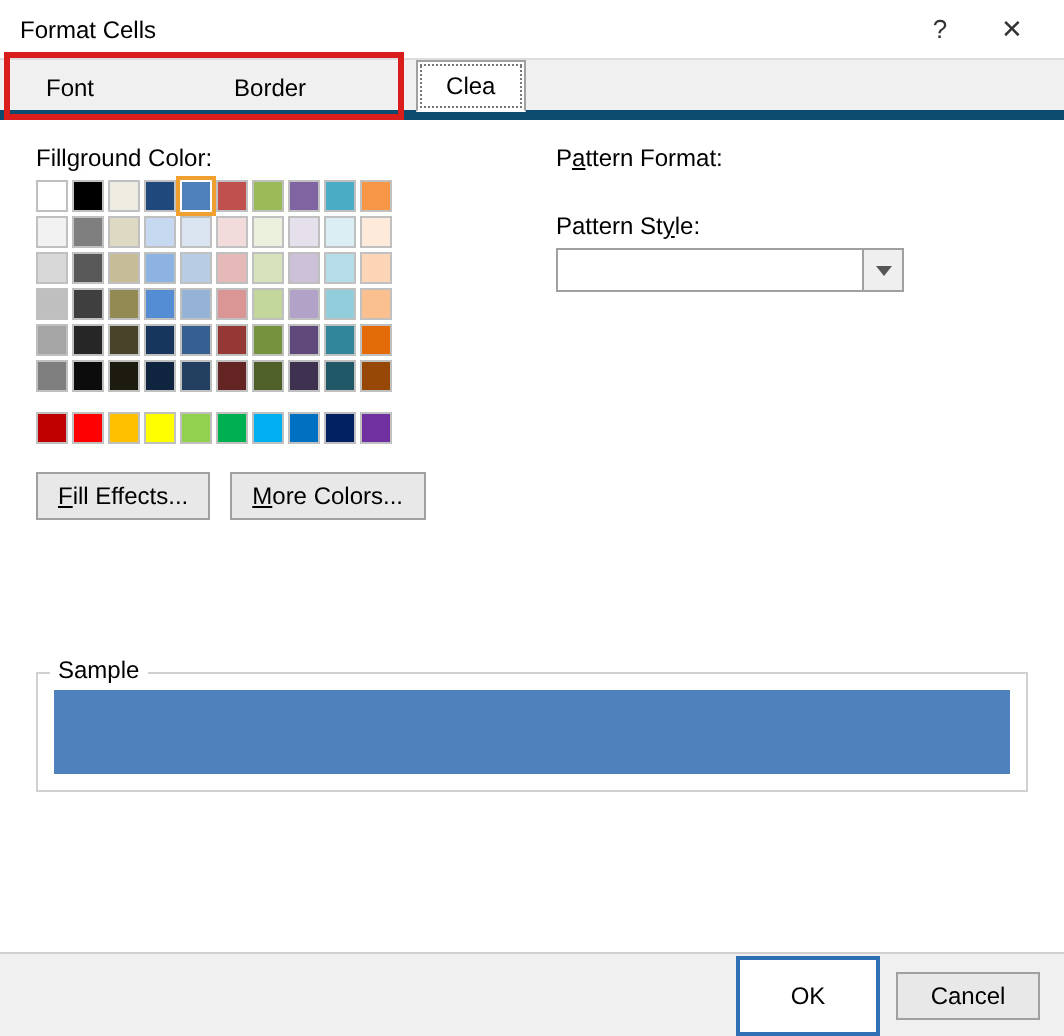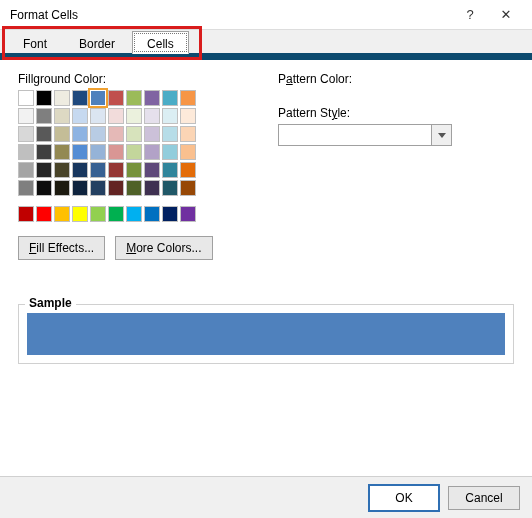--- a/index.html
+++ b/index.html
@@ -22,24 +22,26 @@
     background: #fff;
   }
   .titlebar .title { flex: 1; font-size: 12px; }
   .titlebar .btn {
     width: 36px; height: 28px; display: flex; align-items: center; justify-content: center;
     font-size: 13px; color: #333;
   }
   .tabstrip {
     height: 30px;
     background: #f0f0f0;
-    border-bottom: 7px solid #0c4a6e;
+    border-bottom: 5px solid #0c4a6e;
     display: flex;
+    align-items: flex-end;
     padding: 0 8px;
     position: relative;
+    gap: 38px;
   }
   .highlight-box {
     position: absolute;
     left: 2px; top: -4px;
     width: 200px; height: 34px;
     border: 3px solid #d91c1c;
     pointer-events: none;
     z-index: 5;
   }
   .tab {
@@ -102,43 +104,42 @@
   }
   .dropdown .arrow {
     width: 20px; border-left: 1px solid #a0a0a0;
     background: #efefef;
     display: flex; align-items: center; justify-content: center;
   }
   .arrow svg { display: block; }
   .fieldset {
     border: 1px solid #d0d0d0;
     padding: 8px;
-    margin-top: 44px;
+    margin-top: 76px;
     position: relative;
-    font-weight: bold;
   }
   .fieldset .legend {
     position: absolute; top: -9px; left: 6px;
     background: #fff; padding: 0 4px;
   }
   .sample-swatch {
     height: 42px;
     background: #4f81bd;
   }
   .clear-row { display: flex; justify-content: flex-end; margin-top: 8px; }
   .footer {
     border-top: 1px solid #d0d0d0;
     height: 42px;
     display: flex; justify-content: flex-end; align-items: center;
     gap: 8px; padding: 0 12px;
     position: absolute; bottom: 0; left: 0; right: 0;
     background: #f0f0f0;
   }
   .btn-primary {
-    height: 28px; min-width: 72px;
+    height: 40px; min-width: 72px;
     border: 2px solid #2f6fb3;
     background: #fff;
     display: inline-flex; align-items: center; justify-content: center;
   }
   .btn-secondary {
     height: 24px; min-width: 72px;
     border: 1px solid #a0a0a0;
     background: #e8e8e8;
     display: inline-flex; align-items: center; justify-content: center;
   }
@@ -153,21 +154,21 @@
     </div>
   <div class="btn">
       <span>✕</span>
     </div>
 </div>
 
 <div class="tabstrip">
   <div class="highlight-box"></div>
   <div class="tab"><span>Font</span></div>
   <div class="tab"><span>Border</span></div>
-  <div class="tab active"><span>Cells</span></div>
+  <div class="tab active"><span>Clea</span></div>
 </div>
 
 <div class="body">
   <div class="cols">
     <div class="left">
       <div class="label">
         <span>Fill</span><span class="ul">g</span><span>round Color:</span>
       </div>
       <div class="palette" id="theme-palette">
           <div class="sw" style="background: rgb(255, 255, 255);"></div>
@@ -249,21 +250,21 @@
             <span>ill Effects...</span>
         </div>
         <div class="pushbtn">
           <span class="ul">M</span>
             <span>ore Colors...</span>
         </div>
       </div>
     </div>
     <div class="right">
       <div class="label">
-        <span>P</span><span class="ul">a</span><span>ttern Color:</span>
+        <span>P</span><span class="ul">a</span><span>ttern Format:</span>
       </div>
       <div class="label" style="margin-top:20px">
         <span>Pattern St</span><span class="ul">y</span><span>le:</span>
       </div>
       <div class="dropdown">
         <div class="val"></div>
         <div class="arrow">
           <svg width="8" height="5">
               <polygon points="0,0 8,0 4,5" fill="#555"></polygon>
             </svg>

